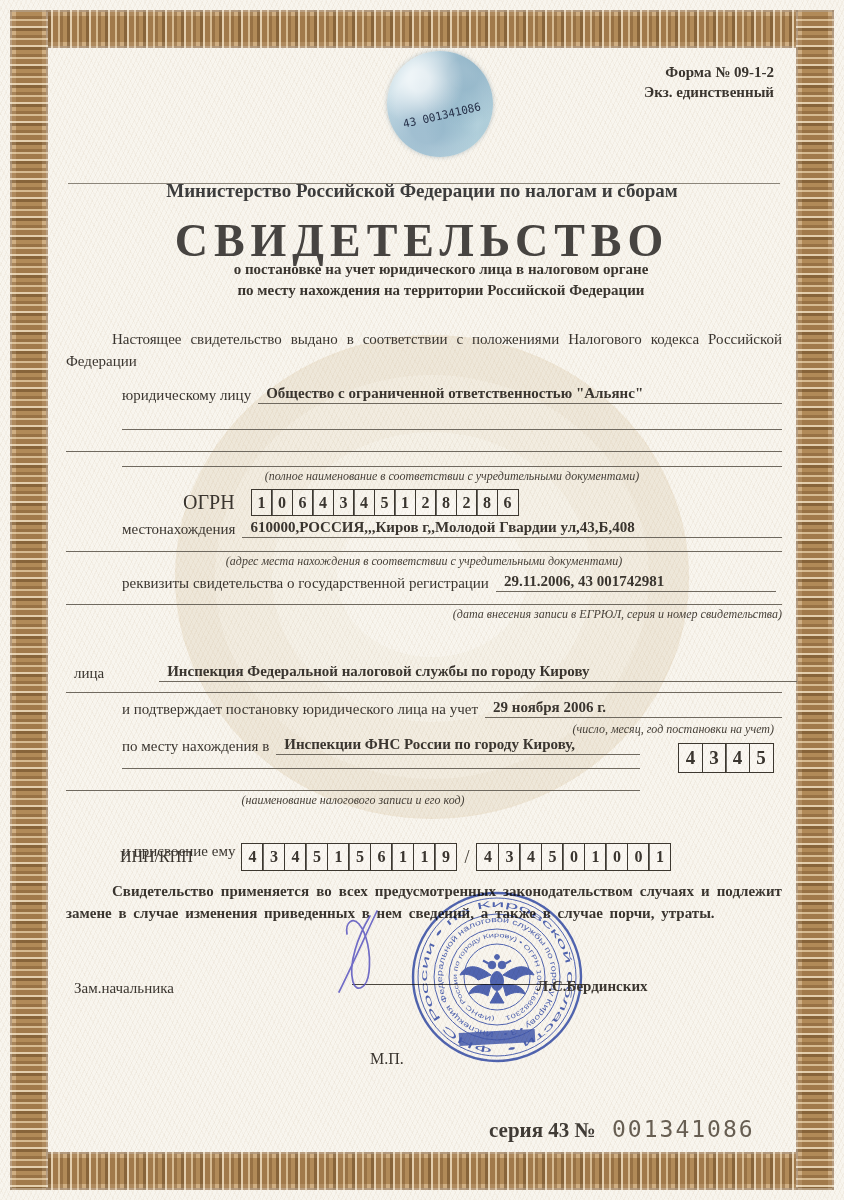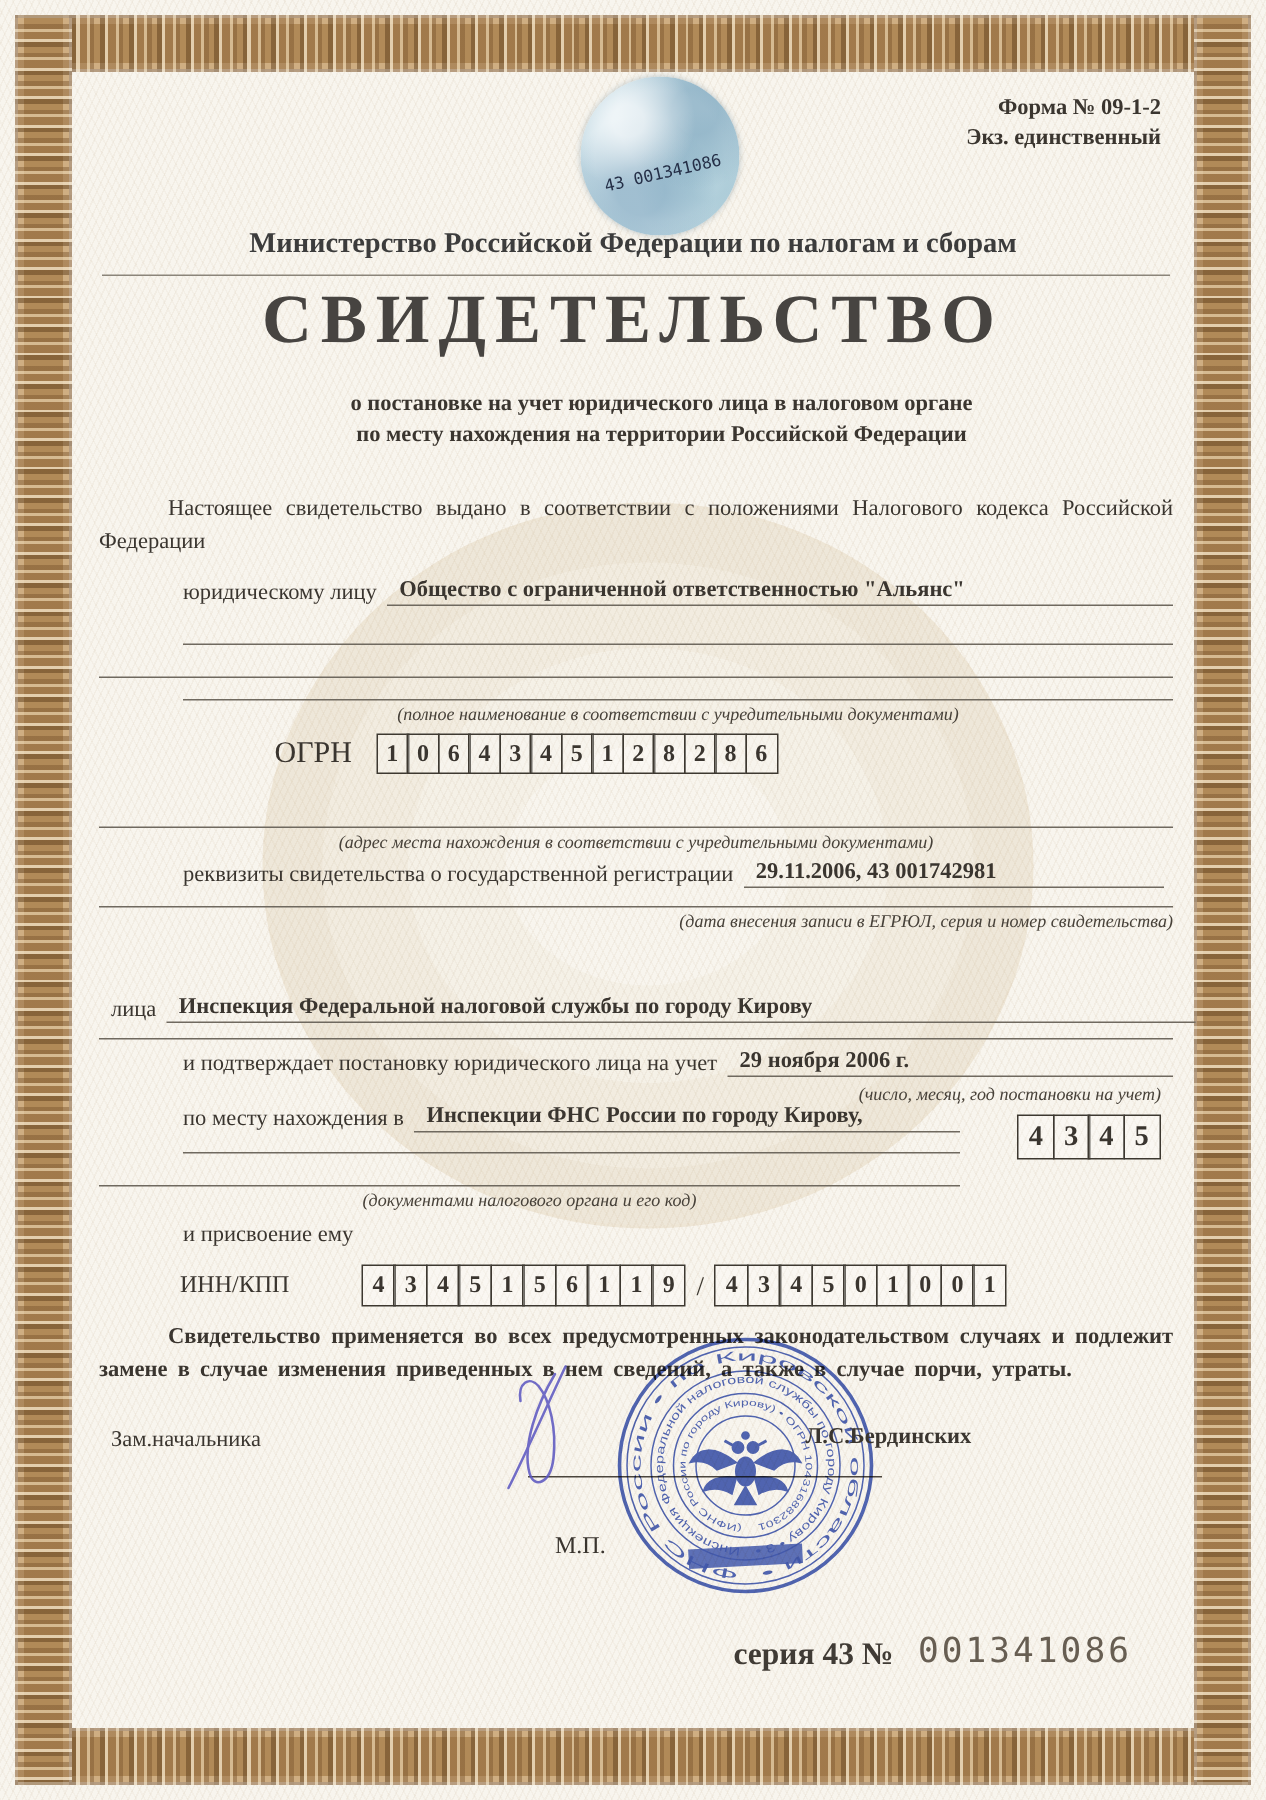--- a/index.html
+++ b/index.html
@@ -23,21 +23,21 @@
     background:
       repeating-linear-gradient(0deg, rgba(94,62,28,.50) 0 3px, rgba(236,218,188,.85) 3px 5px, rgba(148,108,64,.55) 5px 10px, rgba(226,202,164,.75) 10px 12px, rgba(121,84,45,.45) 12px 15px, rgba(255,255,255,0) 15px 19px),
       linear-gradient(90deg,#8f6a42 0 2px,#cfae82 2px 6px,#b18a58 6px 32px,#cfae82 32px 36px,#8f6a42 36px 38px);}
   .b-left{left:10px;} .b-right{right:10px;}
 
   .watermark{position:absolute; left:175px; top:335px; width:510px; height:480px; border-radius:50%;
     border:2px solid rgba(198,168,122,.20);
     box-shadow: inset 0 0 0 38px rgba(198,168,122,.07), inset 0 0 0 95px rgba(198,168,122,.06), inset 0 0 0 160px rgba(198,168,122,.05);}
 
   .abs{position:absolute;}
-  .nw{white-space:nowrap;}
+  .nw{white-space:nowrap;margin-top:28px;}
   .form-info{top:62px; right:70px; text-align:right; font-weight:bold; font-size:15px; line-height:20px;}
   .sticker{left:387px; top:51px; width:106px; height:106px; border-radius:50%;
     background:
       radial-gradient(circle at 30% 28%, rgba(255,255,255,.65) 0 10%, rgba(255,255,255,0) 42%),
       radial-gradient(circle at 72% 22%, rgba(116,158,183,.55) 0 14%, rgba(116,158,183,0) 46%),
       radial-gradient(circle at 38% 72%, rgba(104,148,178,.45) 0 16%, rgba(104,148,178,0) 50%),
       radial-gradient(circle at 80% 66%, rgba(150,190,205,.5) 0 12%, rgba(150,190,205,0) 44%),
       radial-gradient(circle,#cfe2ea 0 58%, #a2c4d2 100%);
     box-shadow:0 0 4px rgba(90,120,140,.4);}
   .sticker-num{position:absolute; left:2px; top:58px; width:100%; text-align:center;
@@ -123,31 +123,35 @@
         <span>5</span>
         <span>1</span>
         <span>2</span>
         <span>8</span>
         <span>2</span>
         <span>8</span>
         <span>6</span>
       </span>
   </div>
 
+  <div class="abs frow" style="top:519px; left:122px; right:62px;">
+    <span class="flabel">местонахождения</span>
+    <span class="fvalue">610000,РОССИЯ,,,Киров г,,Молодой Гвардии ул,43,Б,408</span>
+  </div>
   <div class="abs rule" style="top:551px; left:66px; right:62px;"></div>
   <div class="abs caption" style="top:554px; left:66px; right:62px;">(адрес места нахождения в соответствии с учредительными документами)</div>
 
   <div class="abs frow" style="top:573px; left:122px; right:68px;">
     <span class="flabel">реквизиты свидетельства о государственной регистрации</span>
     <span class="fvalue">29.11.2006, 43 001742981</span>
   </div>
   <div class="abs rule" style="top:604px; left:66px; right:62px;"></div>
   <div class="abs caption" style="top:607px; left:66px; right:62px;text-align:right;">(дата внесения записи в ЕГРЮЛ, серия и номер свидетельства)</div>
 
-  <div class="abs frow" style="top:663px; left:74px; right:47px;">
+  <div class="abs frow" style="top:663px; left:74px; right:47px;gap:48px;">
     <span class="flabel">лица</span>
     <span class="fvalue">Инспекция Федеральной налоговой службы по городу Кирову</span>
   </div>
   <div class="abs rule" style="top:692px; left:66px; right:62px;"></div>
 
   <div class="abs frow" style="top:699px; left:122px; right:62px;">
     <span class="flabel">и подтверждает постановку юридического лица на учет</span>
     <span class="fvalue">29 ноября 2006 г.</span>
   </div>
   <div class="abs caption" style="top:722px; right:70px; text-align:left;">(число, месяц, год постановки на учет)</div>
@@ -157,21 +161,21 @@
     <span class="fvalue">Инспекции ФНС России по городу Кирову,</span>
   </div>
   <div class="abs frow tax-cells cells" style="top:743px; left:678px;">
       <span>4</span>
       <span>3</span>
       <span>4</span>
       <span>5</span>
     </div>
   <div class="abs rule" style="top:768px; left:122px; width:518px;"></div>
   <div class="abs rule" style="top:790px; left:66px; width:574px;"></div>
-  <div class="abs caption" style="top:793px; left:66px; width:574px;">(документами налогового органа и его код)</div>
+  <div class="abs caption" style="top:793px; left:66px; width:574px;">(наименование налогового записи и его код)</div>
 
   <div class="abs nw" style="top:815px; left:122px; font-size:15px;">и присвоение ему</div>
 
   <div class="abs frow" style="top:843px; left:120px;">
     <span style="font-size:16px; padding-right:48px; align-self:center;">ИНН/КПП</span>
     <span class="cells inn-cells">
         <span>4</span>
         <span>3</span>
         <span>4</span>
         <span>5</span>

